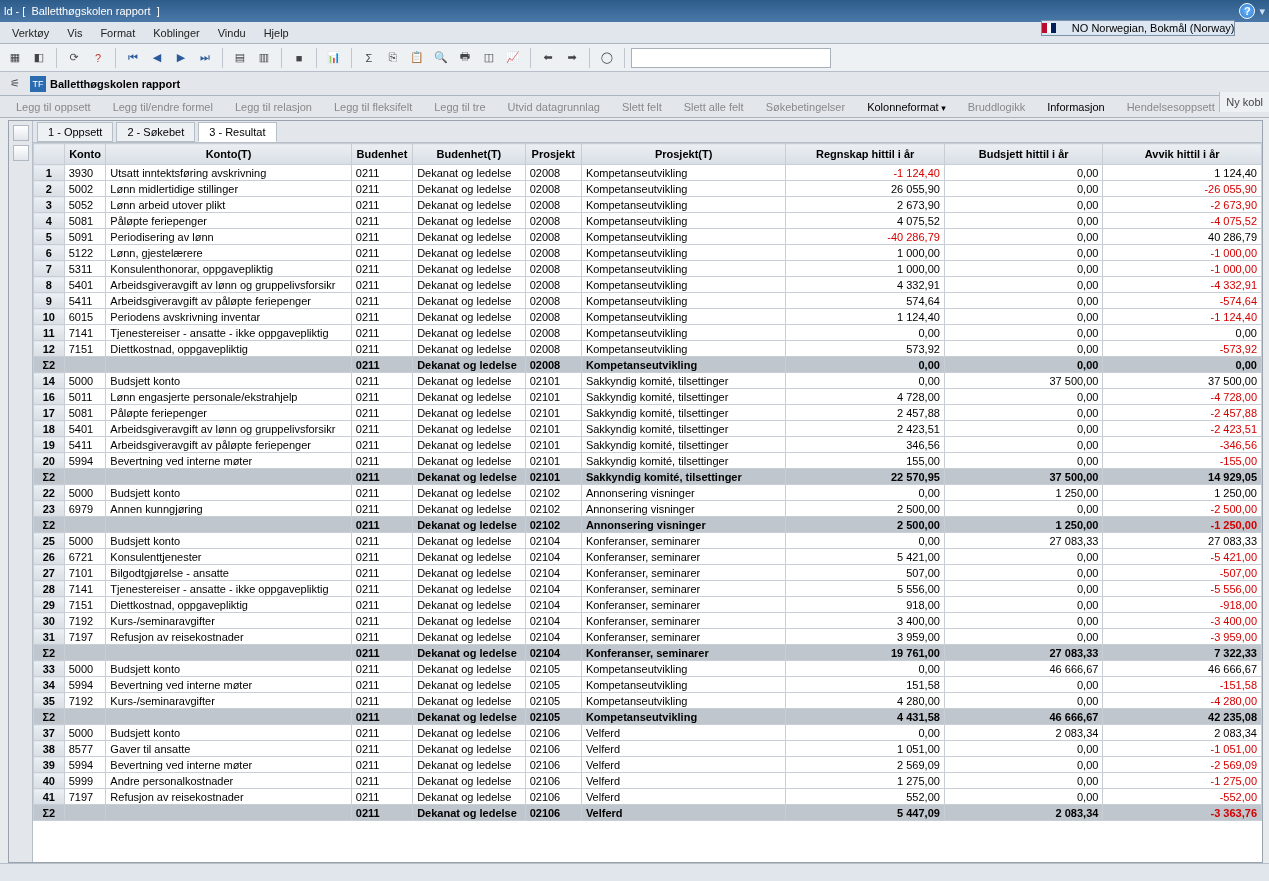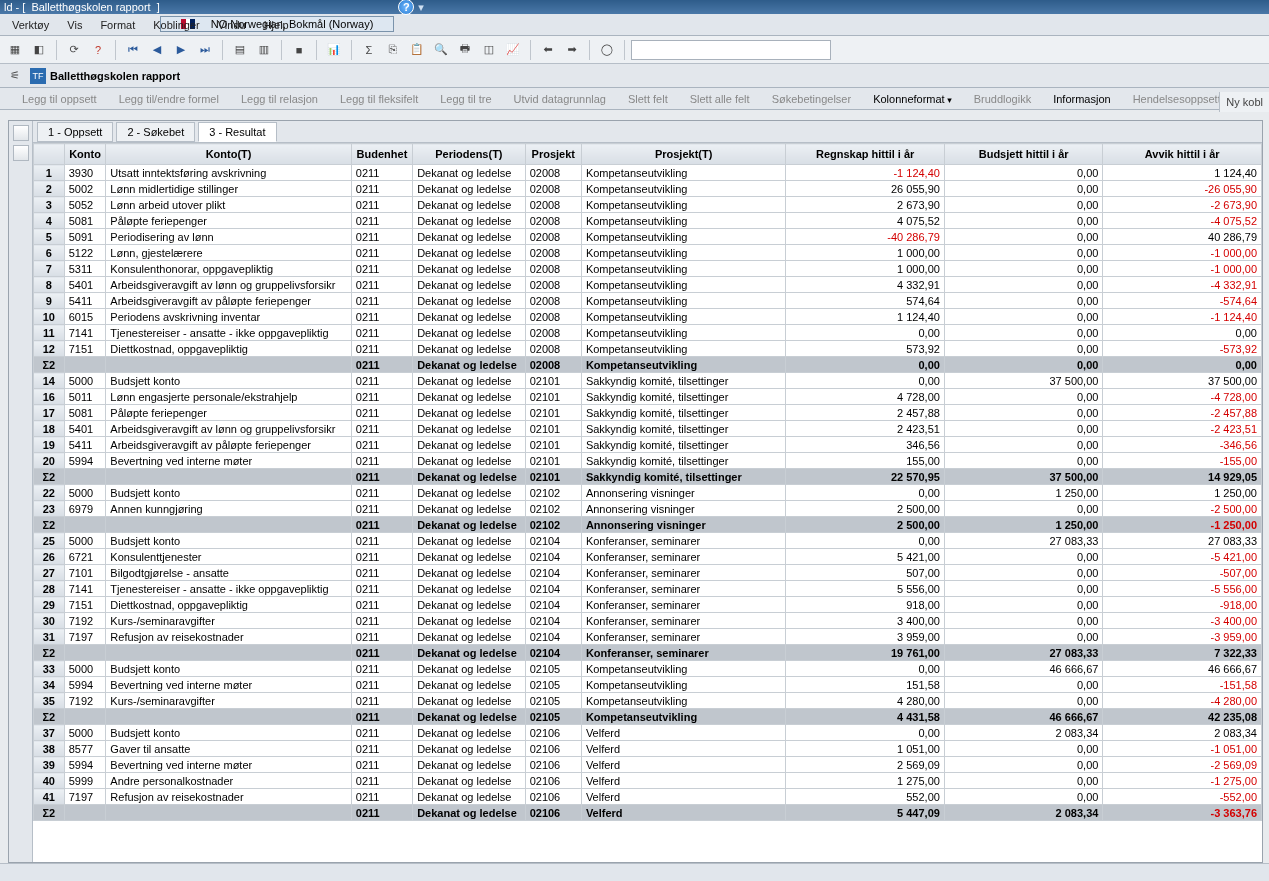--- a/index.html
+++ b/index.html
@@ -1,34 +1,34 @@
 <!DOCTYPE html>
 <html><head>
 <meta charset="utf-8">
 <style>
   * { box-sizing: border-box; margin: 0; padding: 0; font-family: Tahoma, Verdana, Arial, sans-serif; font-size: 11px; }
   html, body { width: 1269px; height: 881px; background: #e8ebee; overflow: hidden; }
   .titlebar {
-    height: 14px;
+    height: 22px;
     background: linear-gradient(#2e5c8a, #4a78a8);
-    display: flex; align-items: center; color: #fff; padding: 0 4px; 
+    display: flex; align-items: center; color: #fff; padding: 0 4px; justify-content: space-between;
   }
   .titlebar .left { display: flex; align-items: center; gap: 6px; }
   .titlebar .right { display: flex; align-items: center; gap: 4px; }
-  .lang-box { background: #dde7f1; color: #000; border: 1px solid #7a93ab; padding: 1px 20px; font-size: 11px; display: flex; align-items: center; gap: 16px; margin-top: 34px; }
+  .lang-box { background: #dde7f1; color: #000; border: 1px solid #7a93ab; padding: 1px 0; font-size: 11px; display: flex; align-items: center; gap: 16px; margin-top: 34px; }
   .help-icn { width: 16px; height: 16px; border-radius: 50%; background: radial-gradient(#6fb6ff,#2a7dd0); color:#fff; display:flex;align-items:center;justify-content:center;font-weight:bold; border:1px solid #fff; }
   .menubar { height: 22px; background: #e1e6ec; border-bottom: 1px solid #aab4bf; display: flex; align-items: center; padding: 0 4px; gap: 2px; }
   .menubar .m { padding: 2px 8px; color: #222; cursor: default; }
   .toolbar { height: 28px; background: #eef1f4; border-bottom: 1px solid #b6bec7; display: flex; align-items: center; padding: 0 4px; gap: 2px; }
   .tbtn { width: 22px; height: 22px; border: 1px solid transparent; display: flex; align-items: center; justify-content: center; color: #444; }
   .tsep { width: 1px; height: 20px; background: #c0c6cd; margin: 0 4px; }
   .tcombo { width: 200px; height: 20px; border: 1px solid #a8b1bb; background: #fff; }
   .docbar { height: 24px; background: #e3e7ec; border-bottom: 1px solid #aab4bf; display: flex; align-items: center; padding: 0 4px; gap: 4px; }
   .docbar .tfi { width:16px;height:16px;background:#2b6cb0;color:#fff;display:flex;align-items:center;justify-content:center;font-weight:normal;font-size:9px; }
-  .ribbon { height: 22px; background: #e3e7ec; border-bottom: 1px solid #aab4bf; display: flex; align-items: center; padding: 0 20px; gap: 18px; }
+  .ribbon { height: 22px; background: #e3e7ec; border-bottom: 1px solid #aab4bf; display: flex; align-items: center; padding: 0 14px; gap: 18px; }
   .ribbon .ritem { color: #888; padding: 0 2px; }
   .ribbon .ritem.active { color: #000; }
   .ribbon .dd::after { content: " \25BE"; font-size: 9px; }
   .rightpanel { position: absolute; right: 0; top: 92px; background:#eef1f4; border-left:1px solid #b6bec7; padding: 4px 6px; color:#444;}
   .workspace { position: absolute; left: 0; right: 0; top: 120px; bottom: 18px; background: #fff; border: 1px solid #9aa3ad; margin-left: 8px; margin-right: 6px; display: flex; flex-direction: column; overflow:hidden;}
   .leftgutter { width: 24px; background:#e3e7ec; border-right:1px solid #b6bec7; display:flex;flex-direction:column;align-items:center; gap:4px; padding-top:4px;}
   .leftgutter .gbtn { width:16px;height:16px;border:1px solid #b0b8c1;background:linear-gradient(#fff,#e2e6ea); }
   .body-row { display:flex; flex:1; overflow:hidden;}
   .tabs { height: 22px; background: #e3e7ec; display: flex; align-items: flex-end; padding: 0 4px; gap: 4px; border-bottom:1px solid #b6bec7;}
   .tab { padding: 3px 10px; border: 1px solid #b6bec7; background: #eef1f4; margin-right: -1px; cursor: default; }
@@ -173,21 +173,21 @@
         <div class="tab active"><span>3 - Resultat</span></div>
       </div>
       <div class="grid-wrap">
         <table class="grid">
           <thead>
             <tr>
               <th class="rownum"></th>
               <th class="c-konto">Konto</th>
               <th class="c-kontot">Konto(T)</th>
               <th class="c-bud">Budenhet</th>
-              <th class="c-budt">Periodens(T)</th>
+              <th class="c-budt">Budenhet(T)</th>
               <th class="c-prosj">Prosjekt</th>
               <th class="c-prosjt">Prosjekt(T)</th>
               <th class="c-regn">Regnskap hittil i år</th>
               <th class="c-budhit">Budsjett hittil i år</th>
               <th class="c-avvik">Avvik hittil i år</th>
             </tr>
           </thead>
           <tbody id="grid-body">
               <tr>
                 <td class="rownum">1</td>

